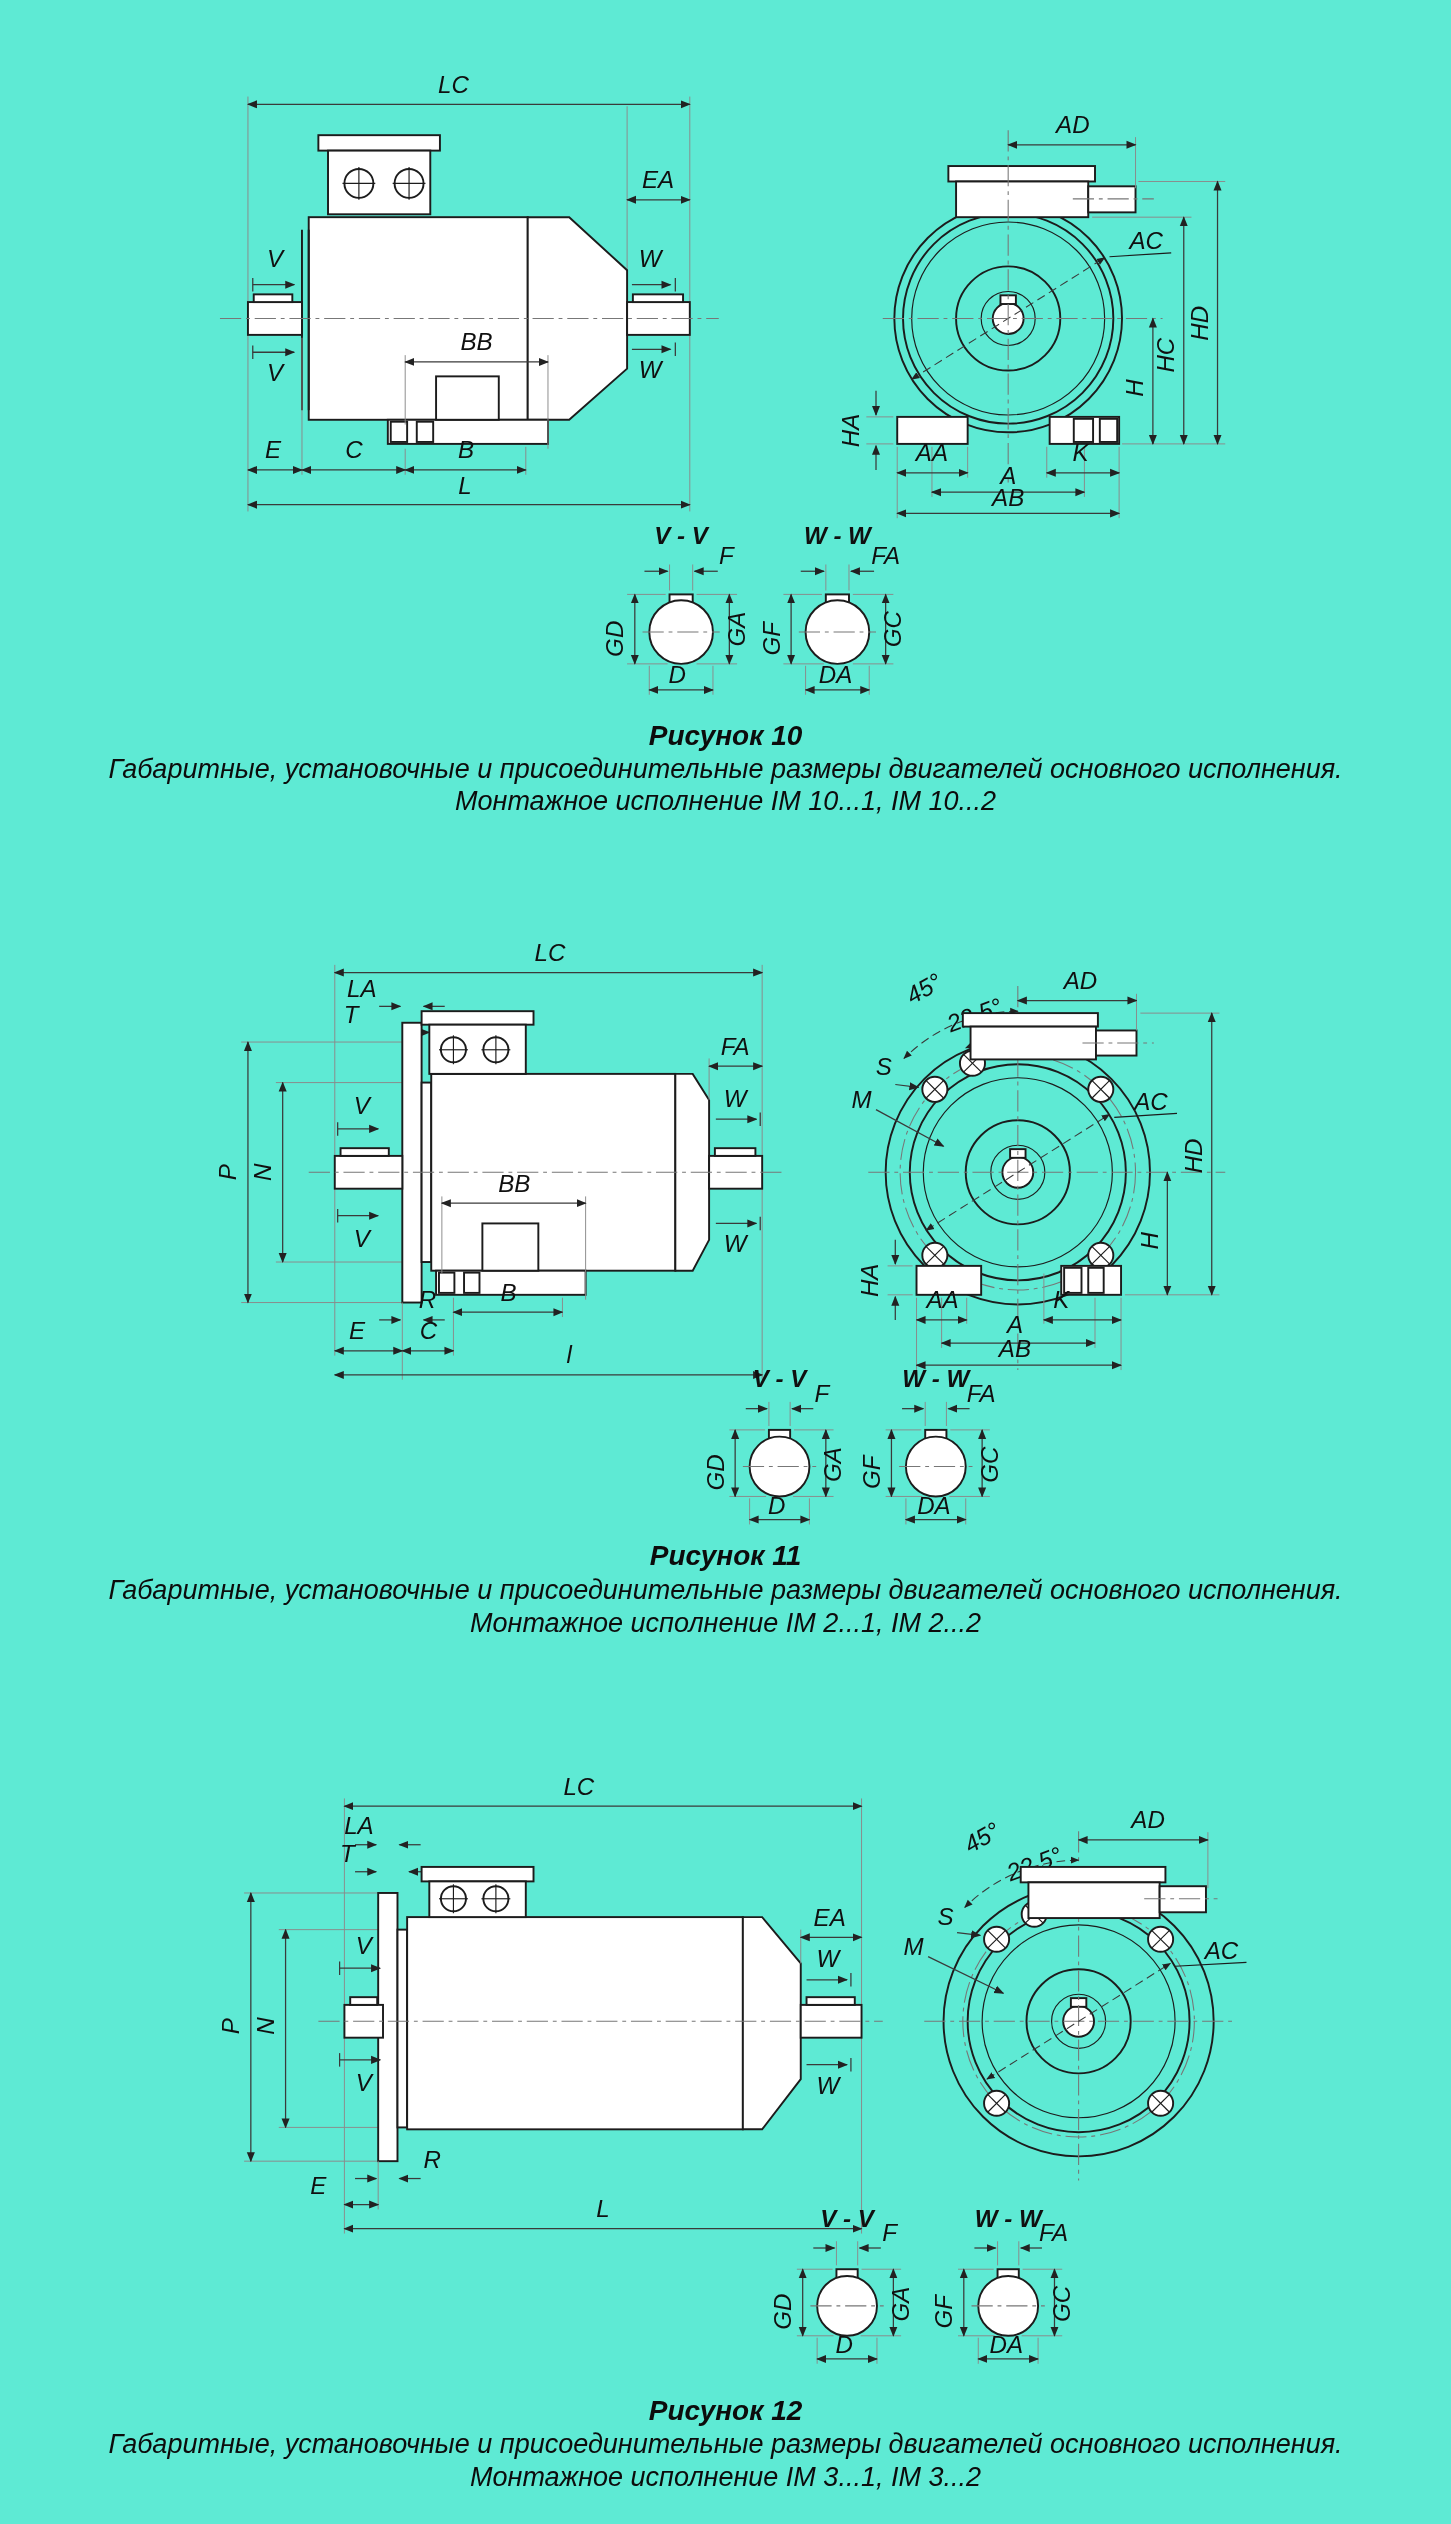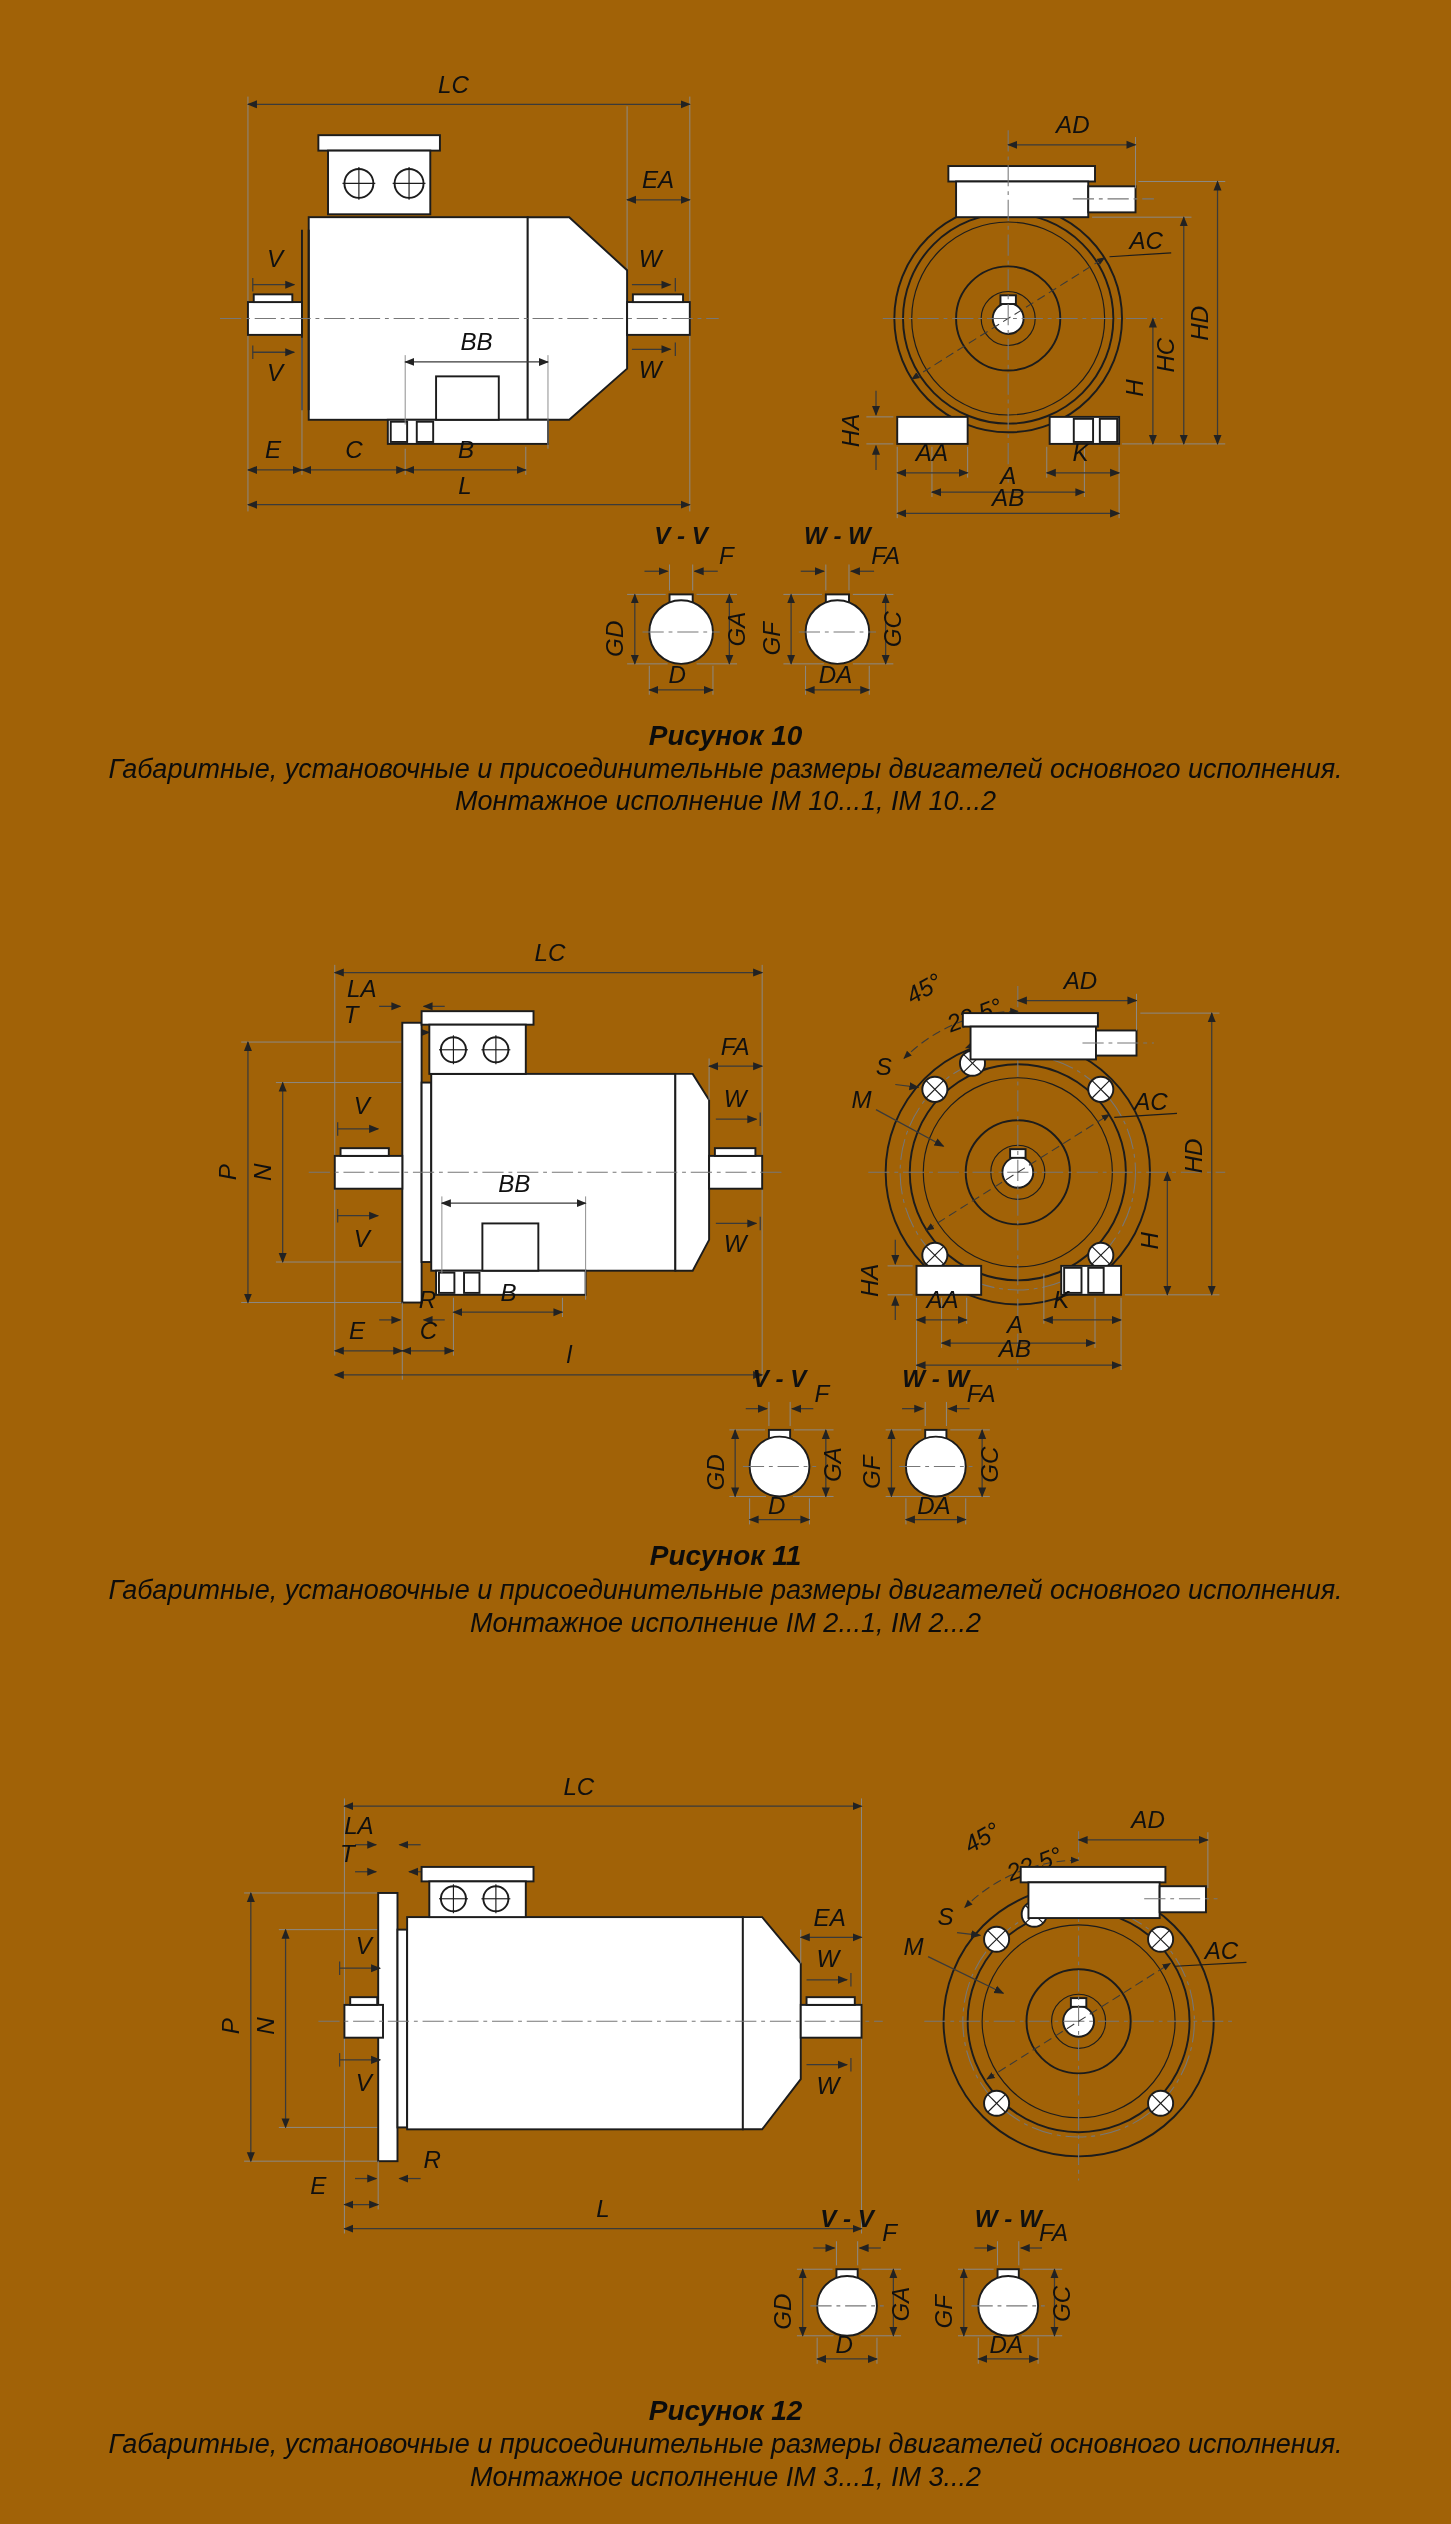--- a/index.html
+++ b/index.html
@@ -1,16 +1,16 @@
 <!DOCTYPE html>
 <html><head>
 <meta charset="utf-8">
 <style>
   html,body{margin:0;padding:0;background:#e8e8e8;}
-  .page{width:1451px;height:2525px;background:#a16207;position:relative;margin:0 auto;
+  .page{width:1451px;height:2525px;background:#5eead4;position:relative;margin:0 auto;
         font-family:"Liberation Sans", sans-serif;}
   svg{position:absolute;top:0;left:0;}
   .obj{stroke:#1c1c1c;stroke-width:2;fill:none;}
   .objf{stroke:#1c1c1c;stroke-width:2;fill:#ffffff;}
   .thin{stroke:#1c1c1c;stroke-width:1.2;fill:none;}
   .dim{stroke:#3a3a3a;stroke-width:1.3;fill:none;}
   .ext{stroke:#8a8a8a;stroke-width:1;fill:none;}
   .cl{stroke:#777;stroke-width:1.1;fill:none;stroke-dasharray:22 5 4 5;}
   .dash{stroke:#3a3a3a;stroke-width:1.1;fill:none;stroke-dasharray:9 5;}
   .lbl{font-style:italic;font-size:25px;fill:#101010;}

